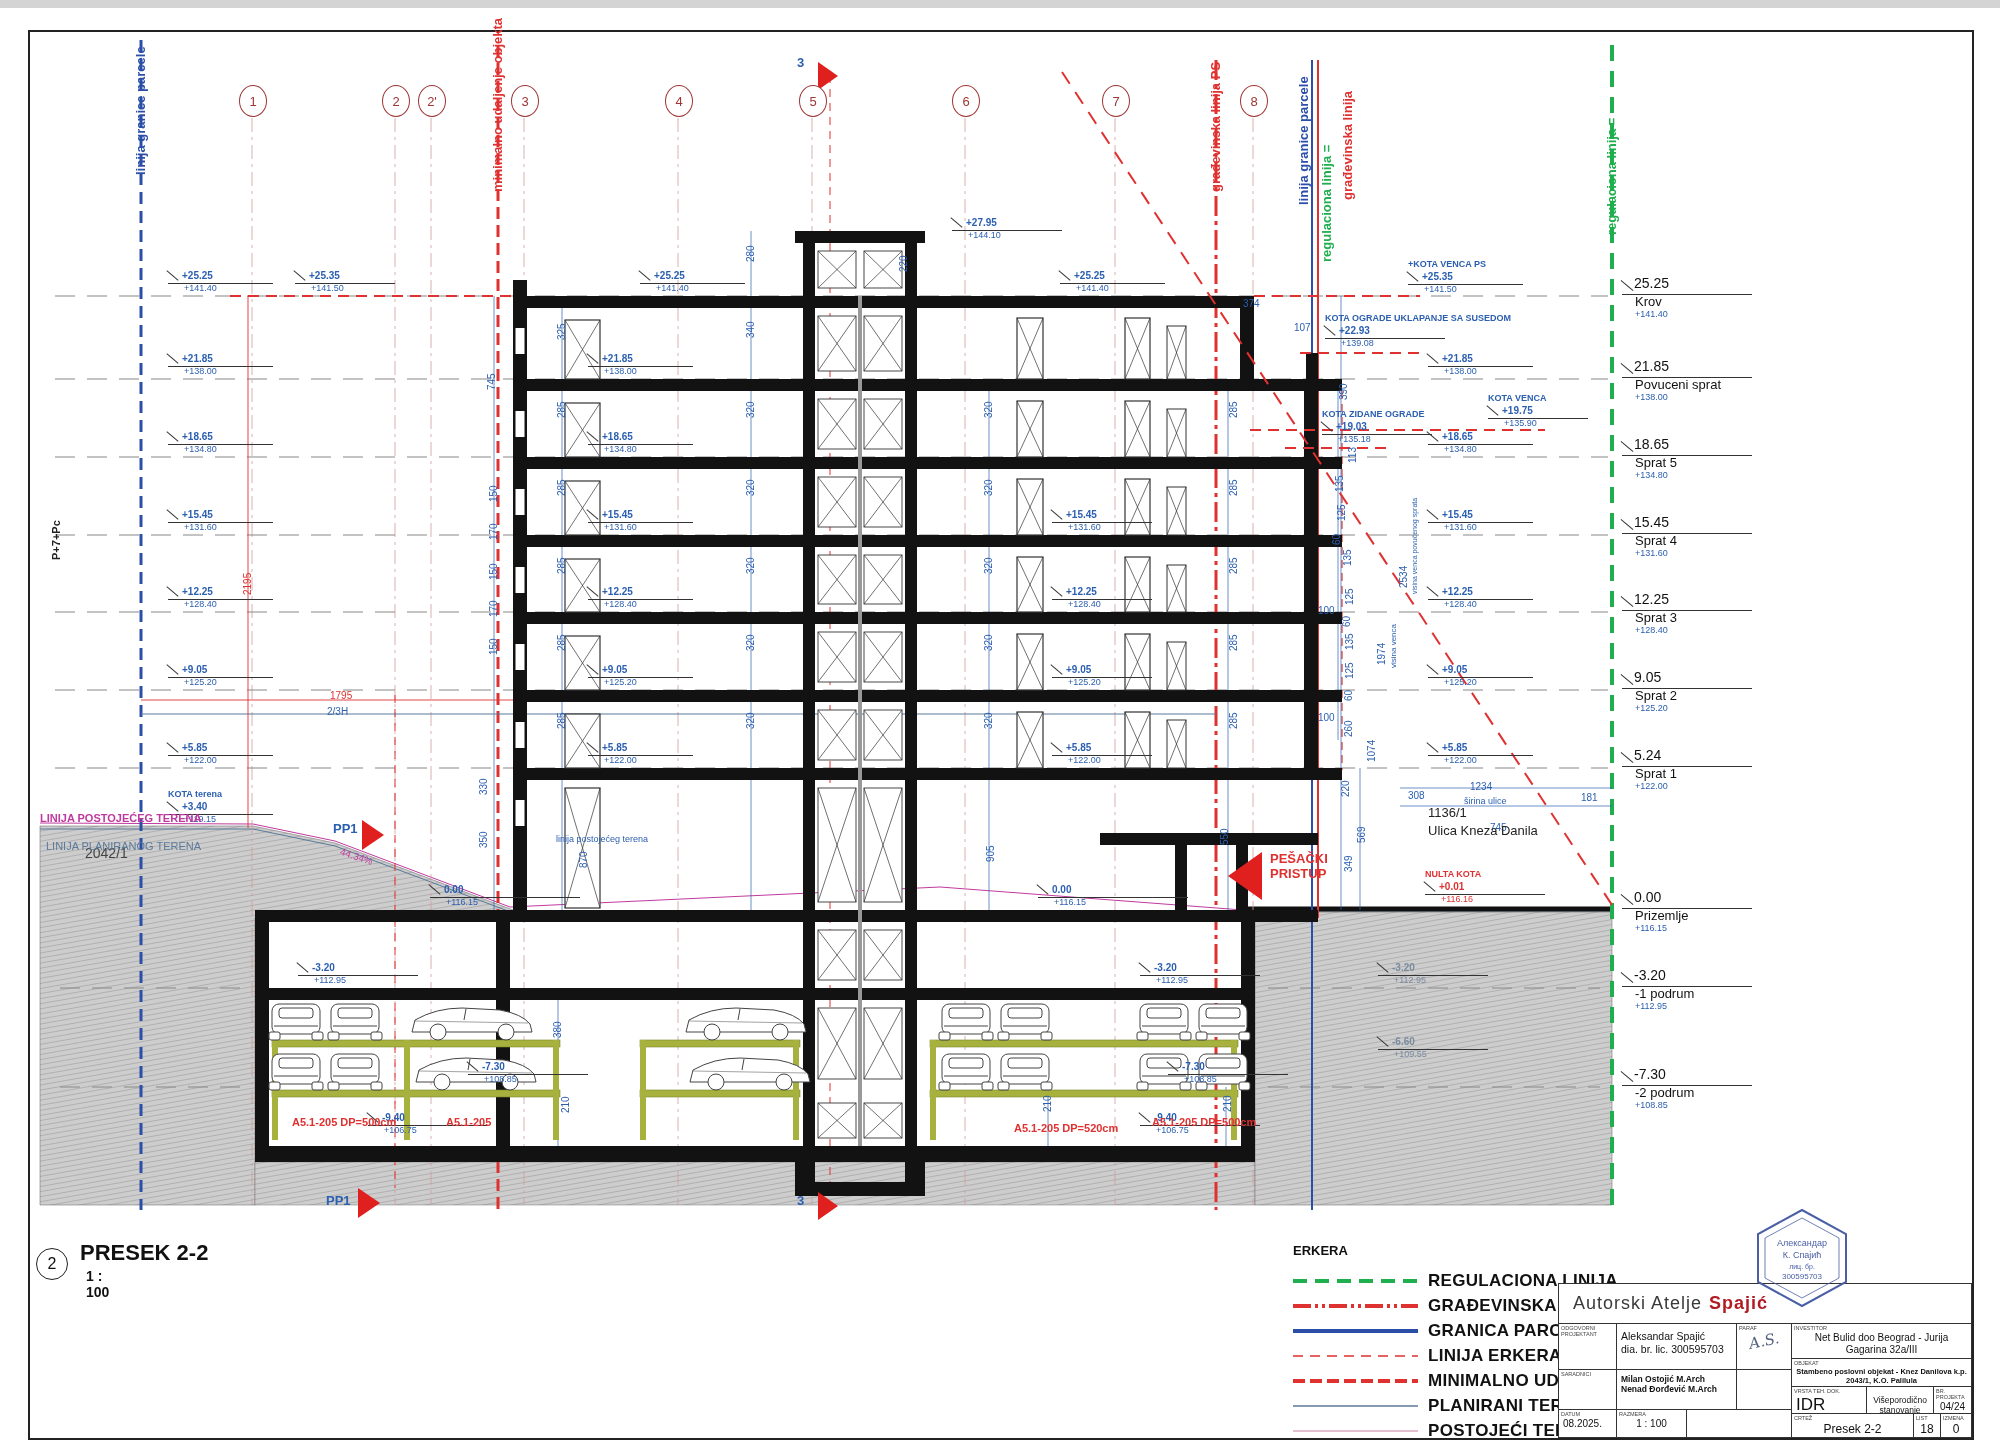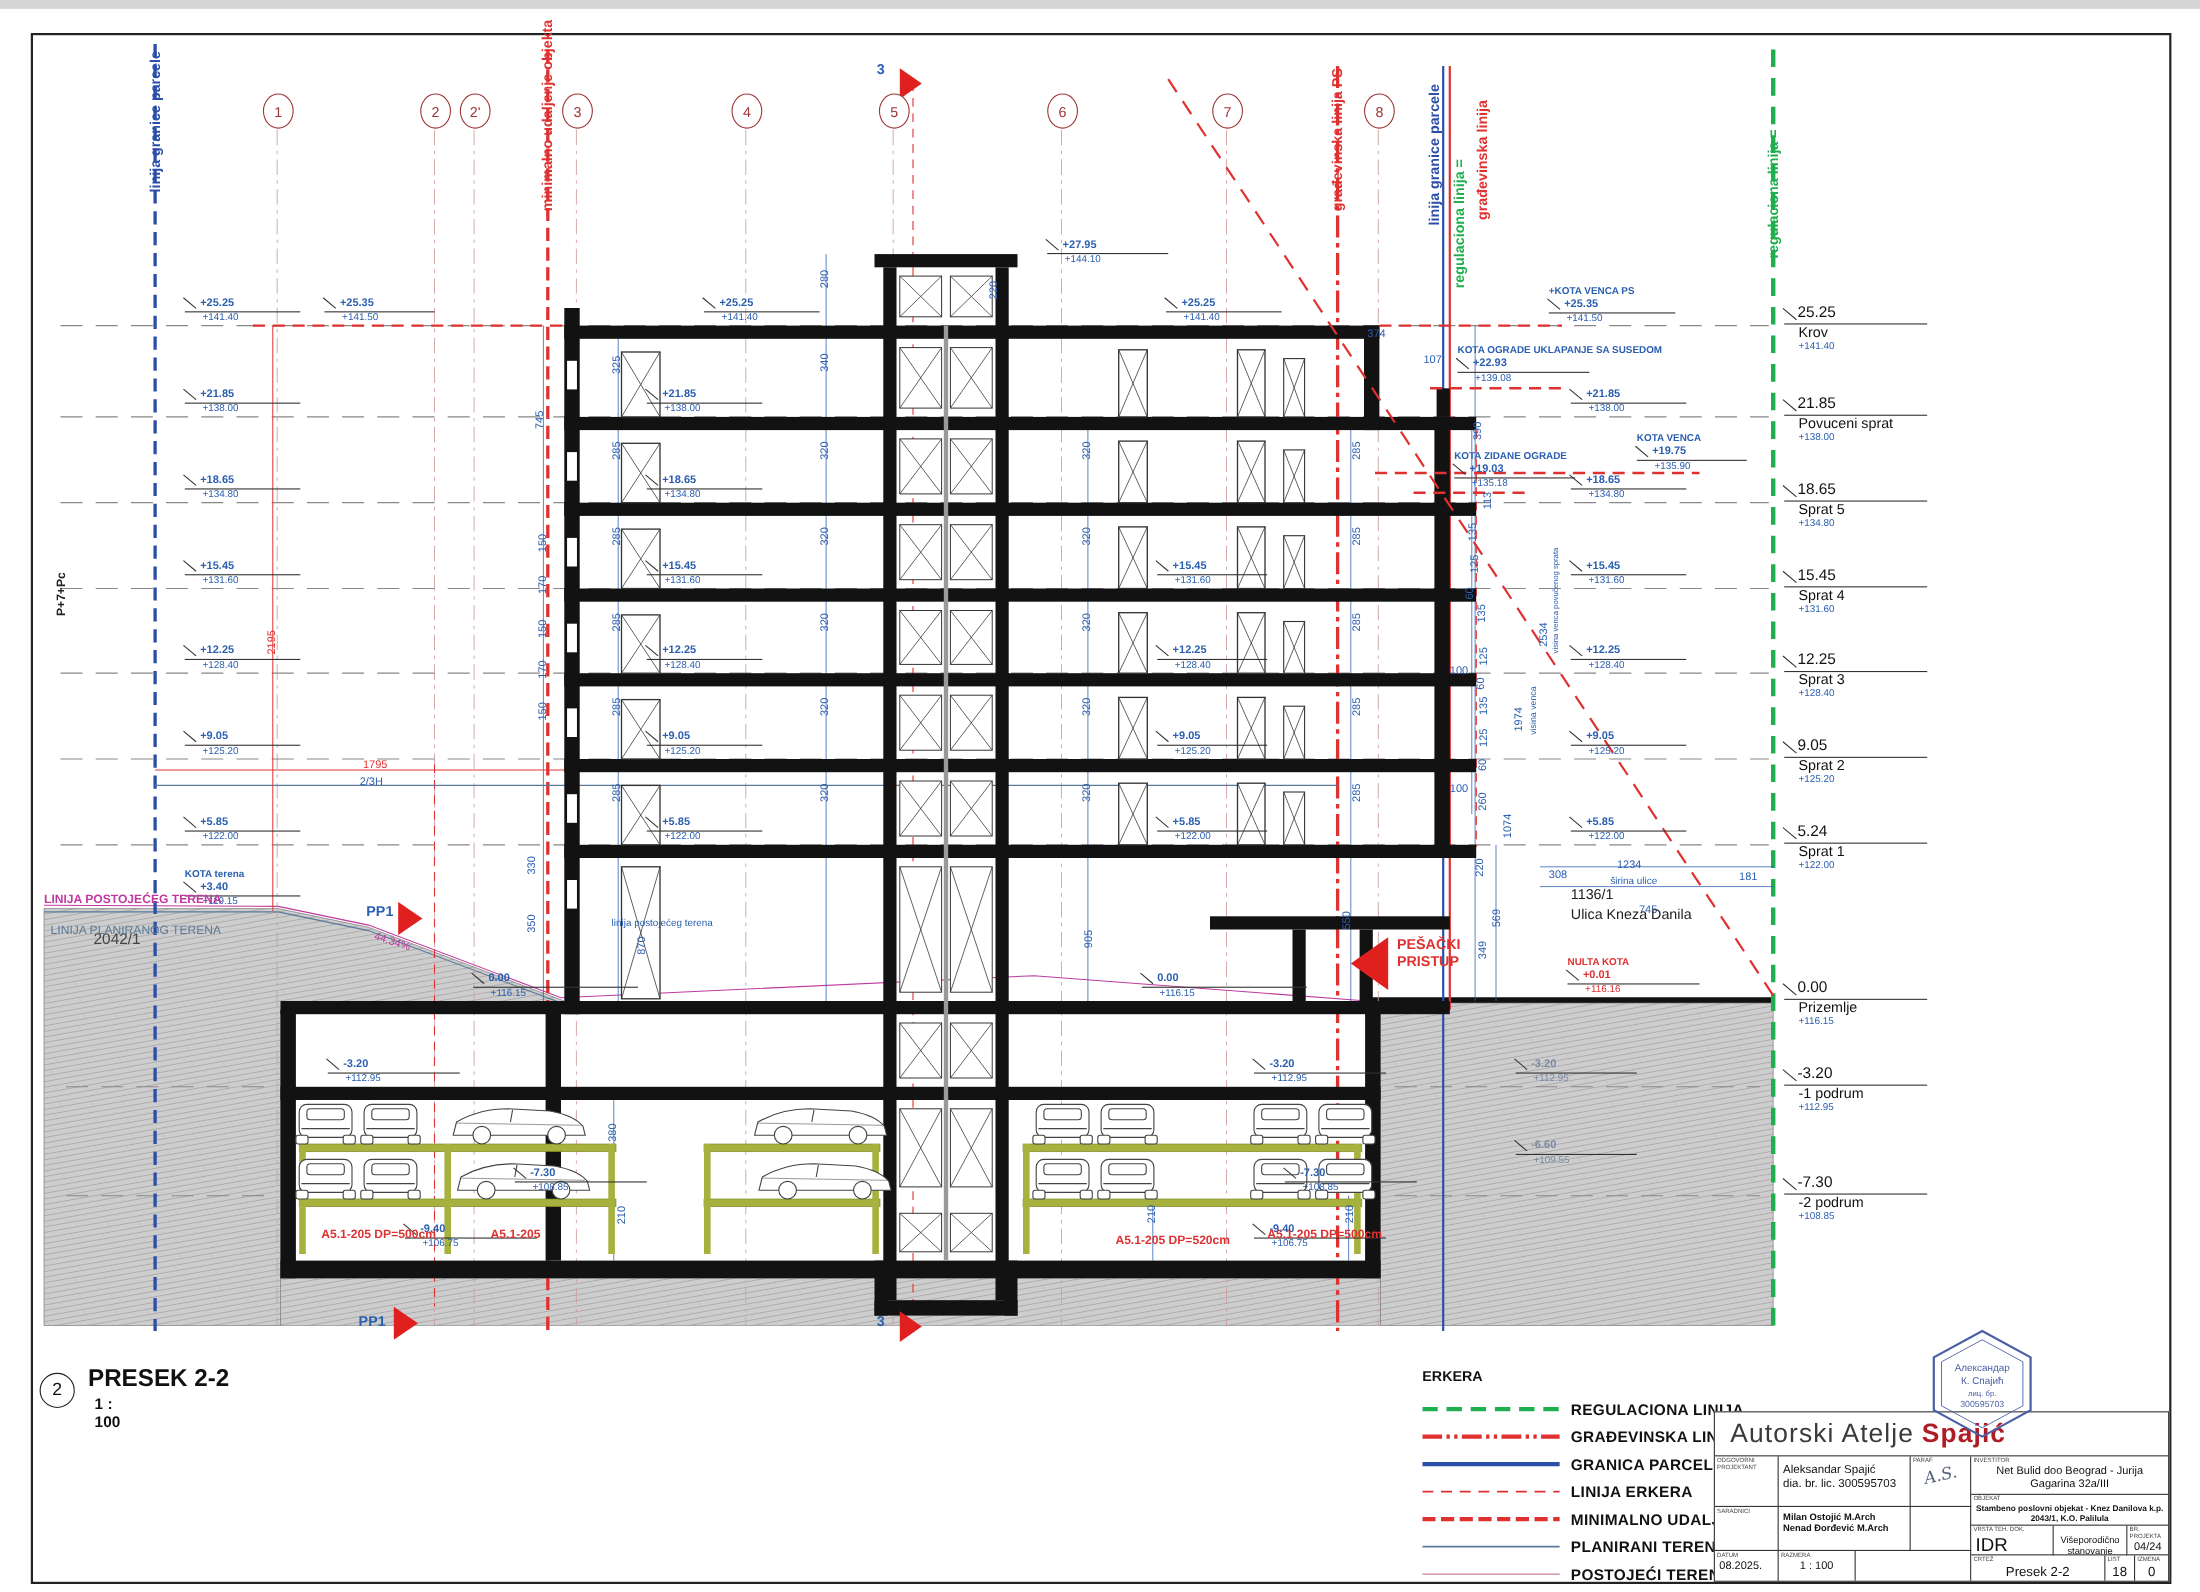--- a/index.html
+++ b/index.html
@@ -25,24 +25,24 @@
   .lvl .ln{border-bottom:1.4px solid #333;position:relative;height:2px;}
   .lvl .ln i{position:absolute;left:-3px;top:-7px;width:16px;border-top:1.4px solid #333;transform:rotate(40deg);}
   .lvl .n{padding-left:13px;}
   .lvl .e{padding-left:13px;color:#2b5fb0;font-size:9px;}
   .bub{position:absolute;width:26px;height:30px;border:1.4px solid #a03535;border-radius:50%;
        color:#a03535;font-size:13px;display:flex;align-items:center;justify-content:center;background:#fff;}
   #legend{position:absolute;left:1293px;top:1243px;width:430px;}
   #legend .hd{font-size:13px;font-weight:bold;color:#111;margin-bottom:10px;}
   .legrow{display:flex;align-items:center;height:25px;}
   .legrow svg{width:125px;height:10px;margin-right:10px;flex:0 0 auto;}
-  .legrow span{font-size:14px;color:#111;font-weight:bold;letter-spacing:.3px;}
+  .legrow span{font-size:17px;color:#111;font-weight:bold;letter-spacing:.3px;}
   #tb{position:absolute;left:1558px;top:1283px;width:412px;height:153px;border:1.6px solid #333;background:#fff;font-size:10px;color:#111;}
   #tb .banner{position:absolute;left:0;top:0;width:100%;height:40px;border-bottom:1.4px solid #333;
-       display:flex;align-items:center;padding-left:14px;box-sizing:border-box;font-size:24px;letter-spacing:1px;color:#3a3a3a;}
+       display:flex;align-items:center;padding-left:14px;box-sizing:border-box;font-size:18px;letter-spacing:1px;color:#3a3a3a;}
   #tb .banner b{color:#b01c24;font-weight:bold;margin-left:7px;}
   .cell{position:absolute;border-right:1px solid #333;border-bottom:1px solid #333;box-sizing:border-box;overflow:hidden;}
   .cell .cl{font-size:5.5px;color:#444;padding:1px 2px;text-transform:uppercase;}
   .cell .cv{padding:0 4px;white-space:pre-line;line-height:1.2;}
   #stamp{position:absolute;left:1742px;top:1206px;}
   #sectitle{position:absolute;left:36px;top:1240px;}
   #sectitle .circ{position:absolute;left:0;top:8px;width:30px;height:30px;border:1.4px solid #222;border-radius:50%;
       display:flex;align-items:center;justify-content:center;font-size:16px;color:#111;}
   #sectitle .t1{position:absolute;left:44px;top:0;font-size:22px;font-weight:bold;color:#111;white-space:nowrap;}
   #sectitle .t2{position:absolute;left:50px;top:28px;font-size:14px;font-weight:bold;color:#111;}

